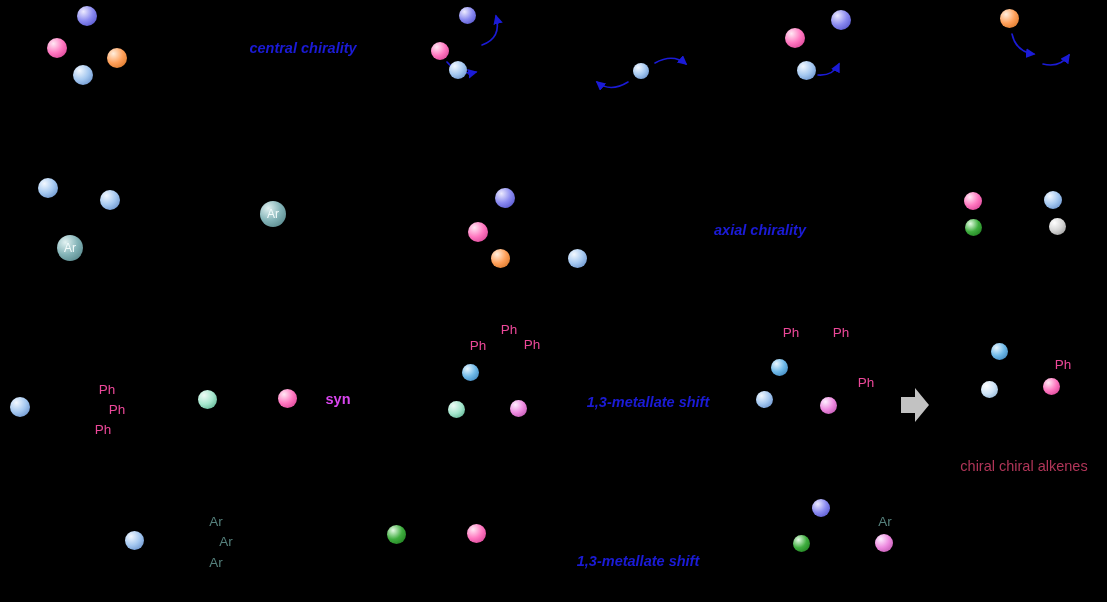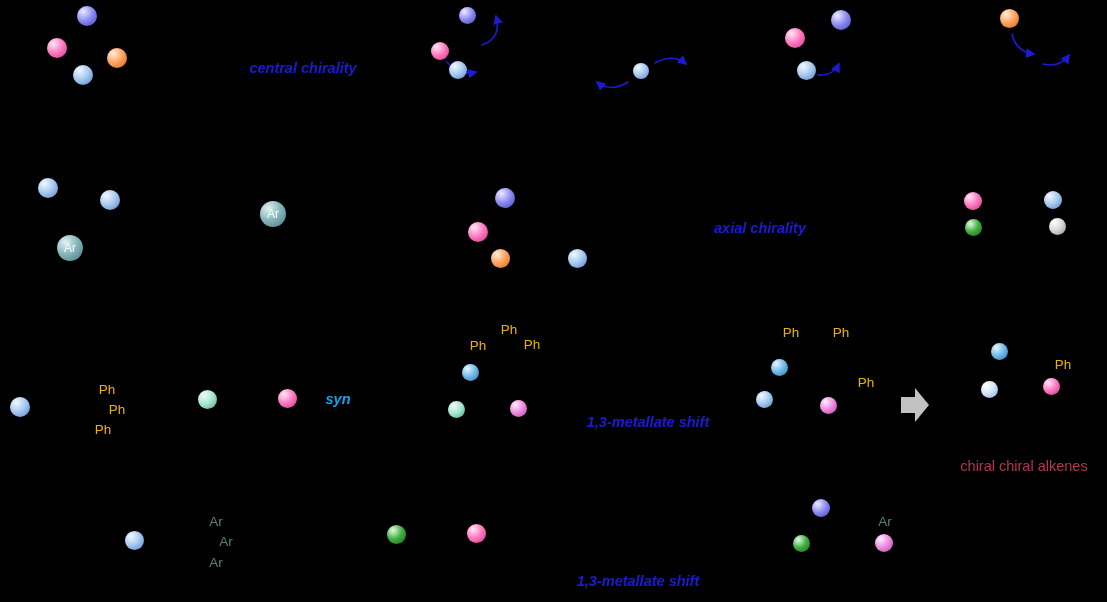--- a/index.html
+++ b/index.html
@@ -4,25 +4,25 @@
 <style>
   * { margin:0; padding:0; box-sizing:border-box; }
   html,body { background:#000; }
   body { font-family:"Liberation Sans", sans-serif; }
   #scene { position:relative; width:1107px; height:602px; background:#000; overflow:hidden; }
   #arrow-layer { position:absolute; left:0; top:0; width:1107px; height:602px; }
   .sphere { position:absolute; border-radius:50%; display:flex; align-items:center; justify-content:center;
             box-shadow:0 0 1px rgba(0,0,0,0.6); }
   .sphere-label { font-size:12px; line-height:1; color:#f2fbfb; }
   .atom-label { position:absolute; transform:translate(-50%,-50%); font-size:13.5px; white-space:nowrap; }
-  .atom-label.ph { color:#eab308; }
+  .atom-label.ph { color:#ec4899; }
   .atom-label.ar { color:#55807c; }
   .lbl { position:absolute; transform:translate(-50%,-50%); white-space:nowrap; font-size:14.5px; }
-  .lbl.blue { color:#1b1bd6; font-style:italic; font-weight:600;margin-top:20px; }
-  .lbl.red  { color:#0ea5e9; font-style:italic; font-weight:600; }
+  .lbl.blue { color:#1b1bd6; font-style:italic; font-weight:600; }
+  .lbl.red  { color:#d946ef; font-weight:600; }
   .lbl.rose { color:#b03558; font-weight:500; }
   .curve { fill:none; stroke:#1b1bd6; stroke-width:1.6; stroke-linecap:round; }
 </style>
 </head>
 <body>
 
 <div id="scene">
 
   <svg id="arrow-layer" viewBox="0 0 1107 602" xmlns="http://www.w3.org/2000/svg">
     <defs>
@@ -100,21 +100,21 @@
       <span class="atom-label ph" style="left: 866px; top: 382px;">Ph</span>
       <span class="atom-label ph" style="left: 1063px; top: 364px;">Ph</span>
       <span class="atom-label ar" style="left: 216px; top: 521px;">Ar</span>
       <span class="atom-label ar" style="left: 226px; top: 541px;">Ar</span>
       <span class="atom-label ar" style="left: 216px; top: 562px;">Ar</span>
       <span class="atom-label ar" style="left: 885px; top: 521px;">Ar</span>
     </div>
 
   <div class="lbl blue" style="left:303px; top:48px;">central chirality</div>
 
-  <div class="lbl blue" style="left:760px; top:208px;">axial chirality</div>
+  <div class="lbl blue" style="left:760px; top:230px;">axial chirality</div>
 
   <div class="lbl blue" style="left:648px; top:402px;">1,3-metallate shift</div>
 
   <div class="lbl blue" style="left:638px; top:561px;">1,3-metallate shift</div>
 
   <div class="lbl red" style="left:338px; top:399px;">syn</div>
 
   <div class="lbl rose" style="left:1024px; top:466px;">chiral chiral alkenes</div>
 
 </div>

